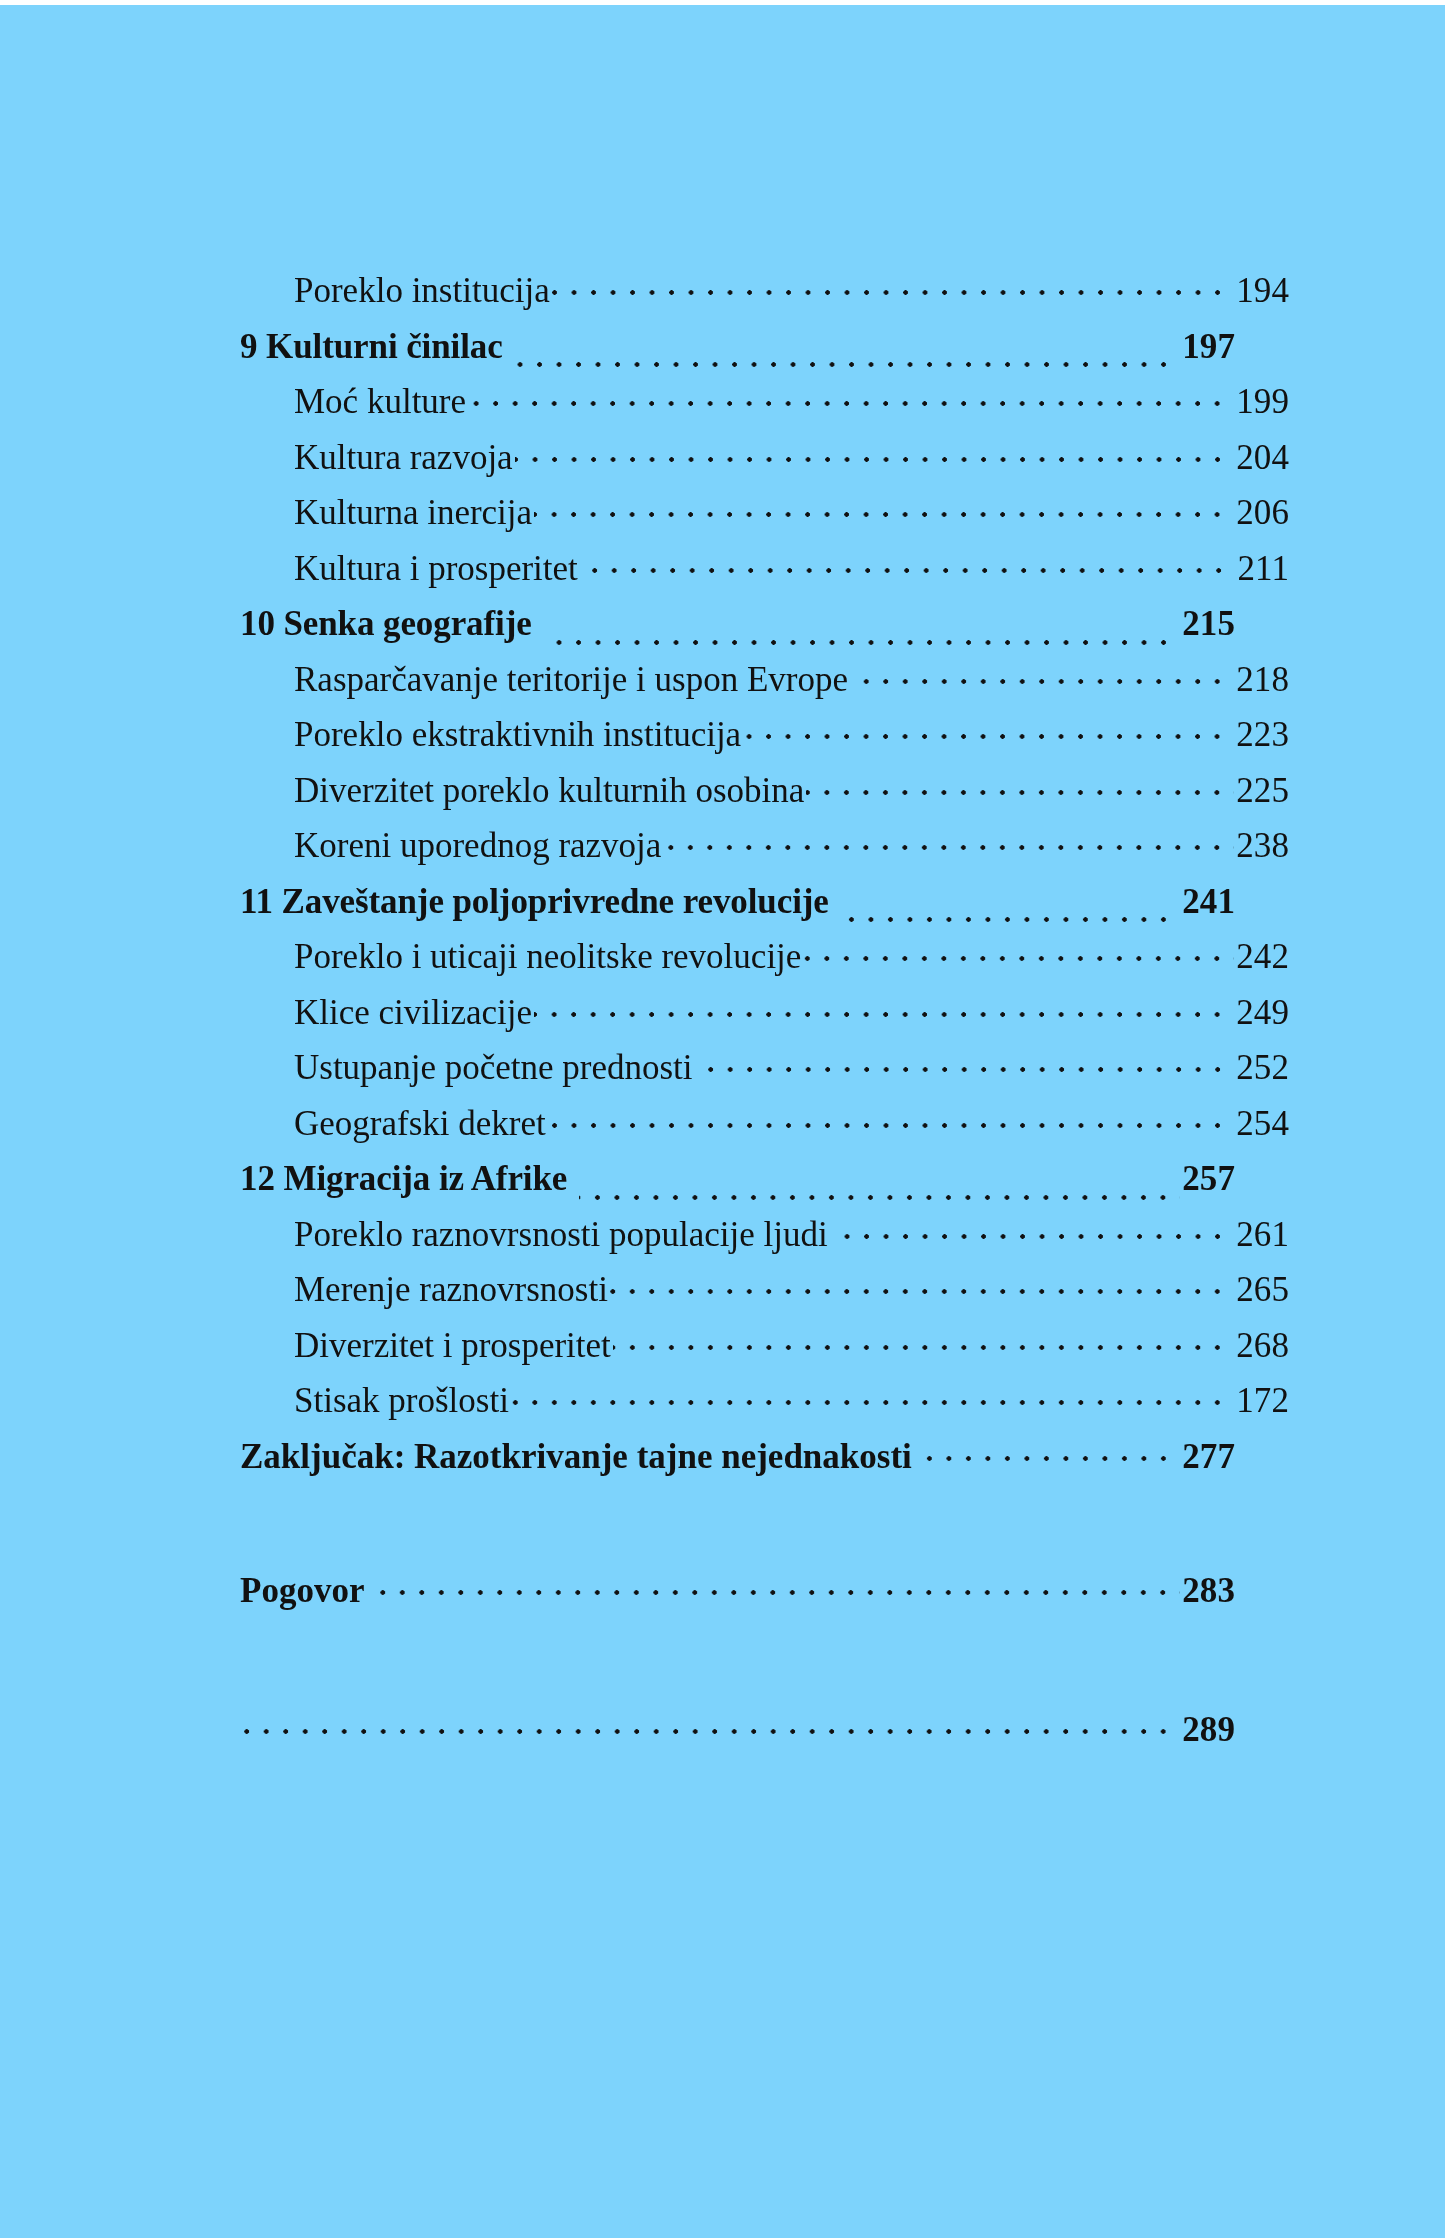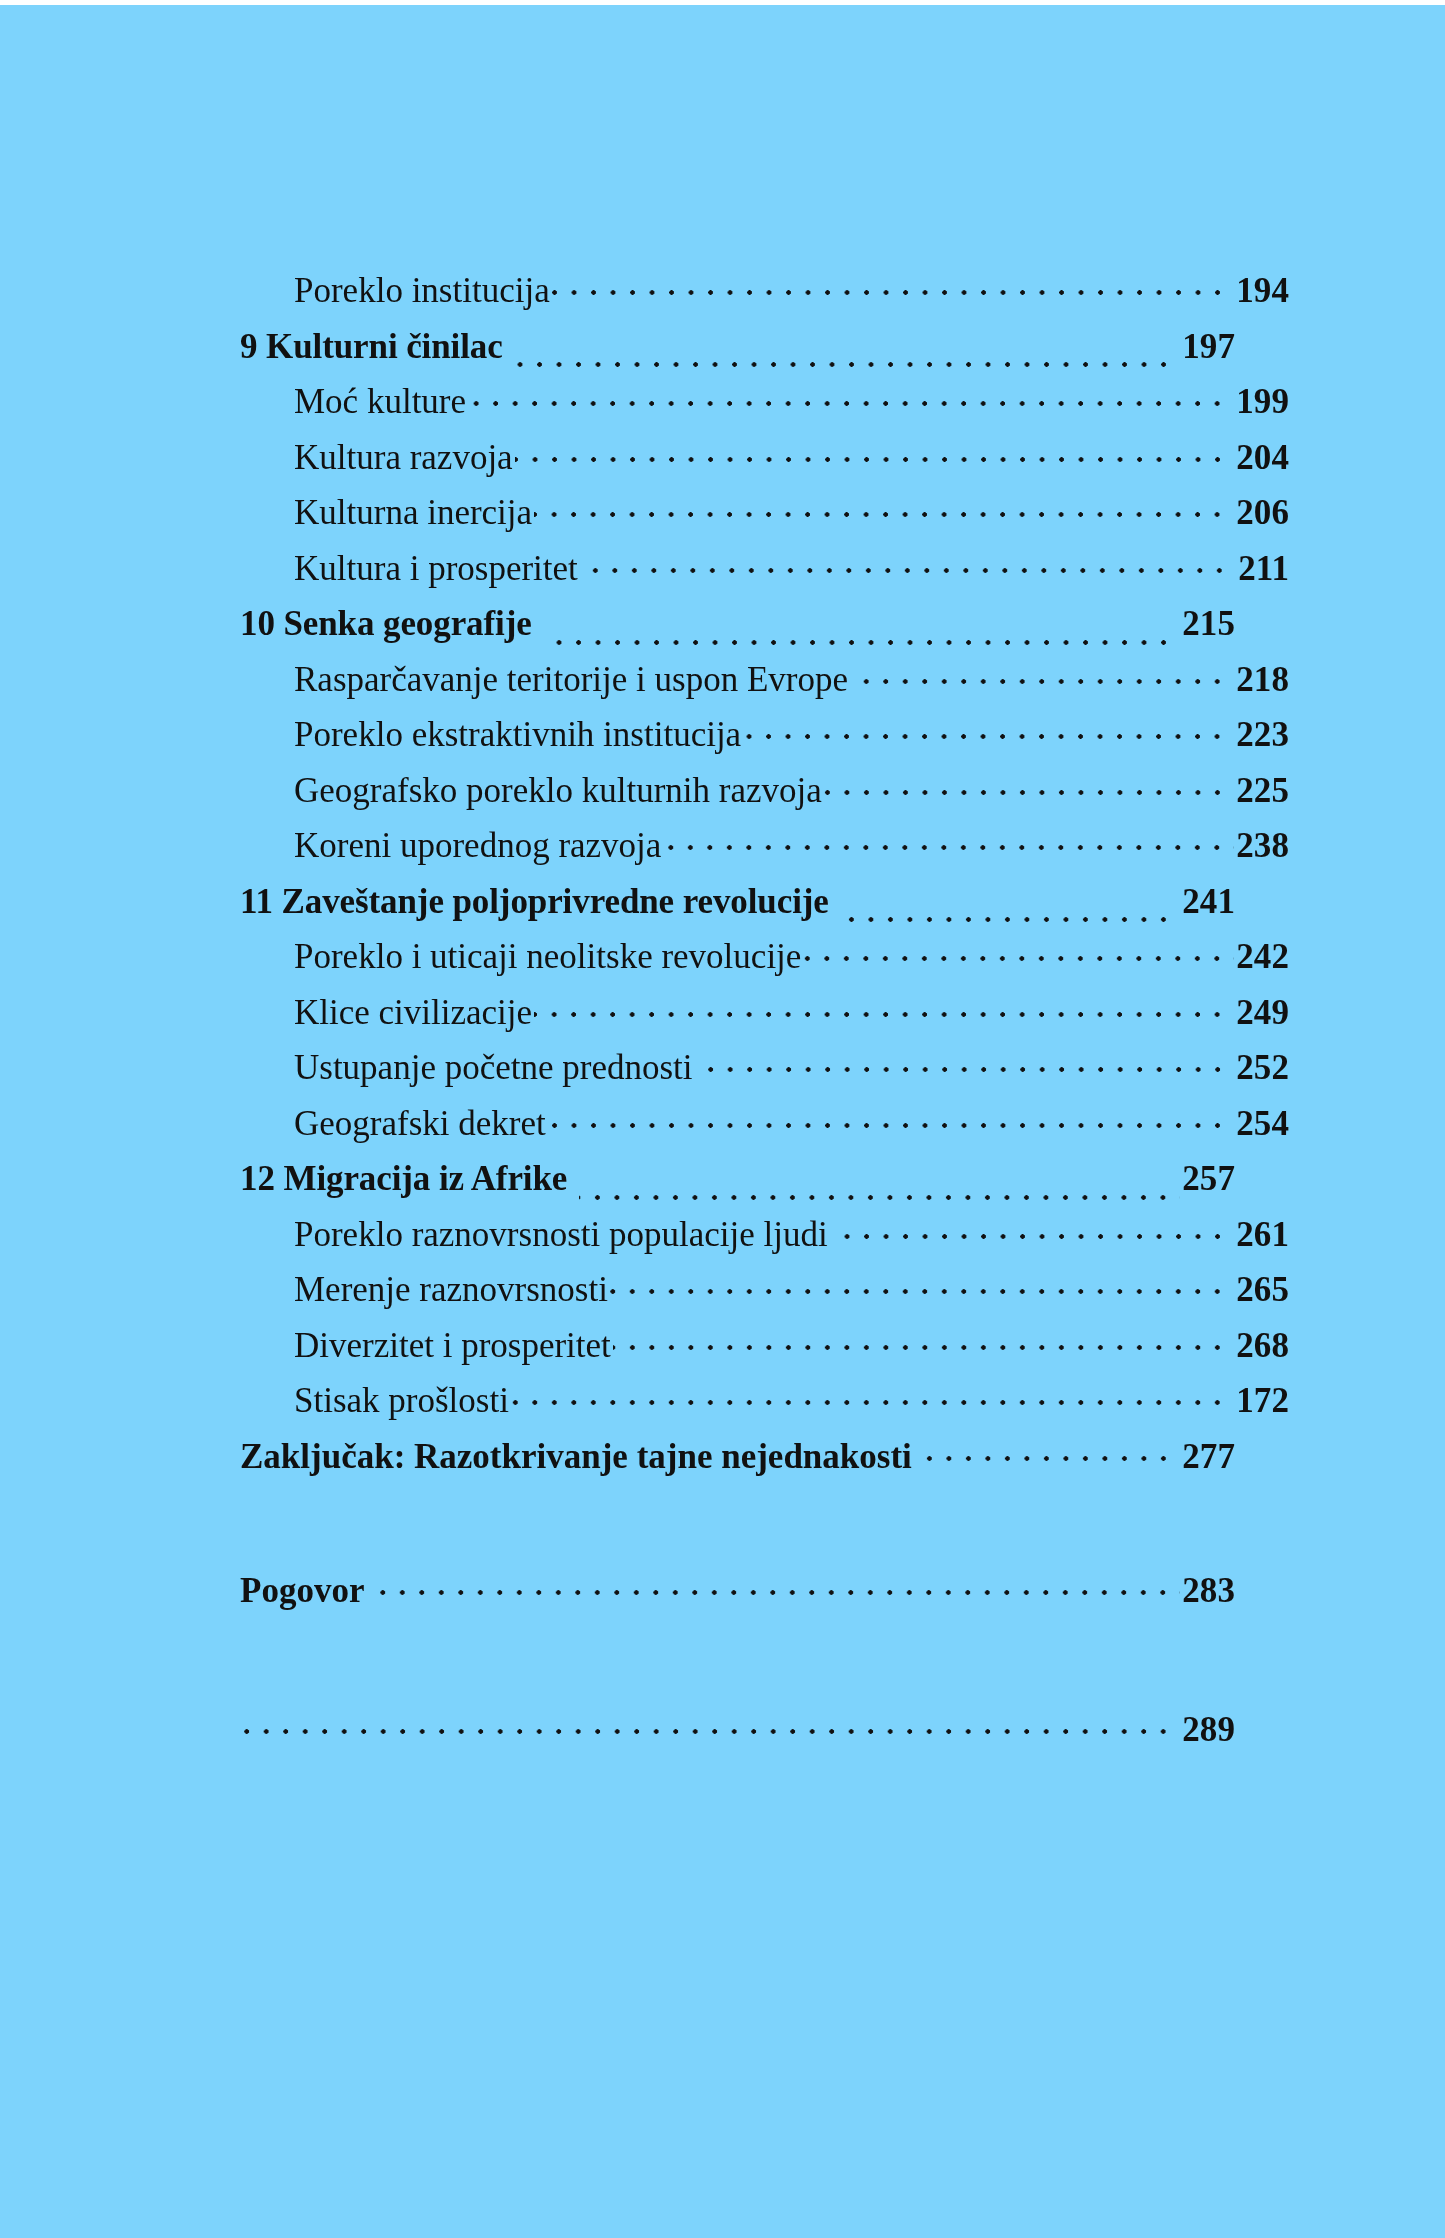--- a/index.html
+++ b/index.html
@@ -63,21 +63,20 @@
     background-image: radial-gradient(circle at 2.5px 2.5px, #111111 2.1px, rgba(0,0,0,0) 2.4px);
     background-size: 19.5px 5px;
     background-repeat: repeat-x;
     background-position: right bottom;
   }
 
   .toc-entry .pageno {
     flex: 0 0 auto;
     text-align: right;
     letter-spacing: 0.1px;
-    font-weight: bold;
   }
 
   
   .level-sub {
     padding-left: 54px;
   }
 
   .level-chapter {
     font-weight: bold;
     padding-left: 0;
@@ -165,21 +164,21 @@
         <span class="pageno">218</span>
       </div>
 
       <div class="toc-entry level-sub">
         <span class="title">Poreklo ekstraktivnih institucija</span>
         <span class="leader"></span>
         <span class="pageno">223</span>
       </div>
 
       <div class="toc-entry level-sub">
-        <span class="title">Geografsko poreklo kulturnih razvoja</span>
+        <span class="title">Diverzitet poreklo kulturnih osobina</span>
         <span class="leader"></span>
         <span class="pageno">225</span>
       </div>
 
       <div class="toc-entry level-sub">
         <span class="title">Koreni uporednog razvoja</span>
         <span class="leader"></span>
         <span class="pageno">238</span>
       </div>
 

